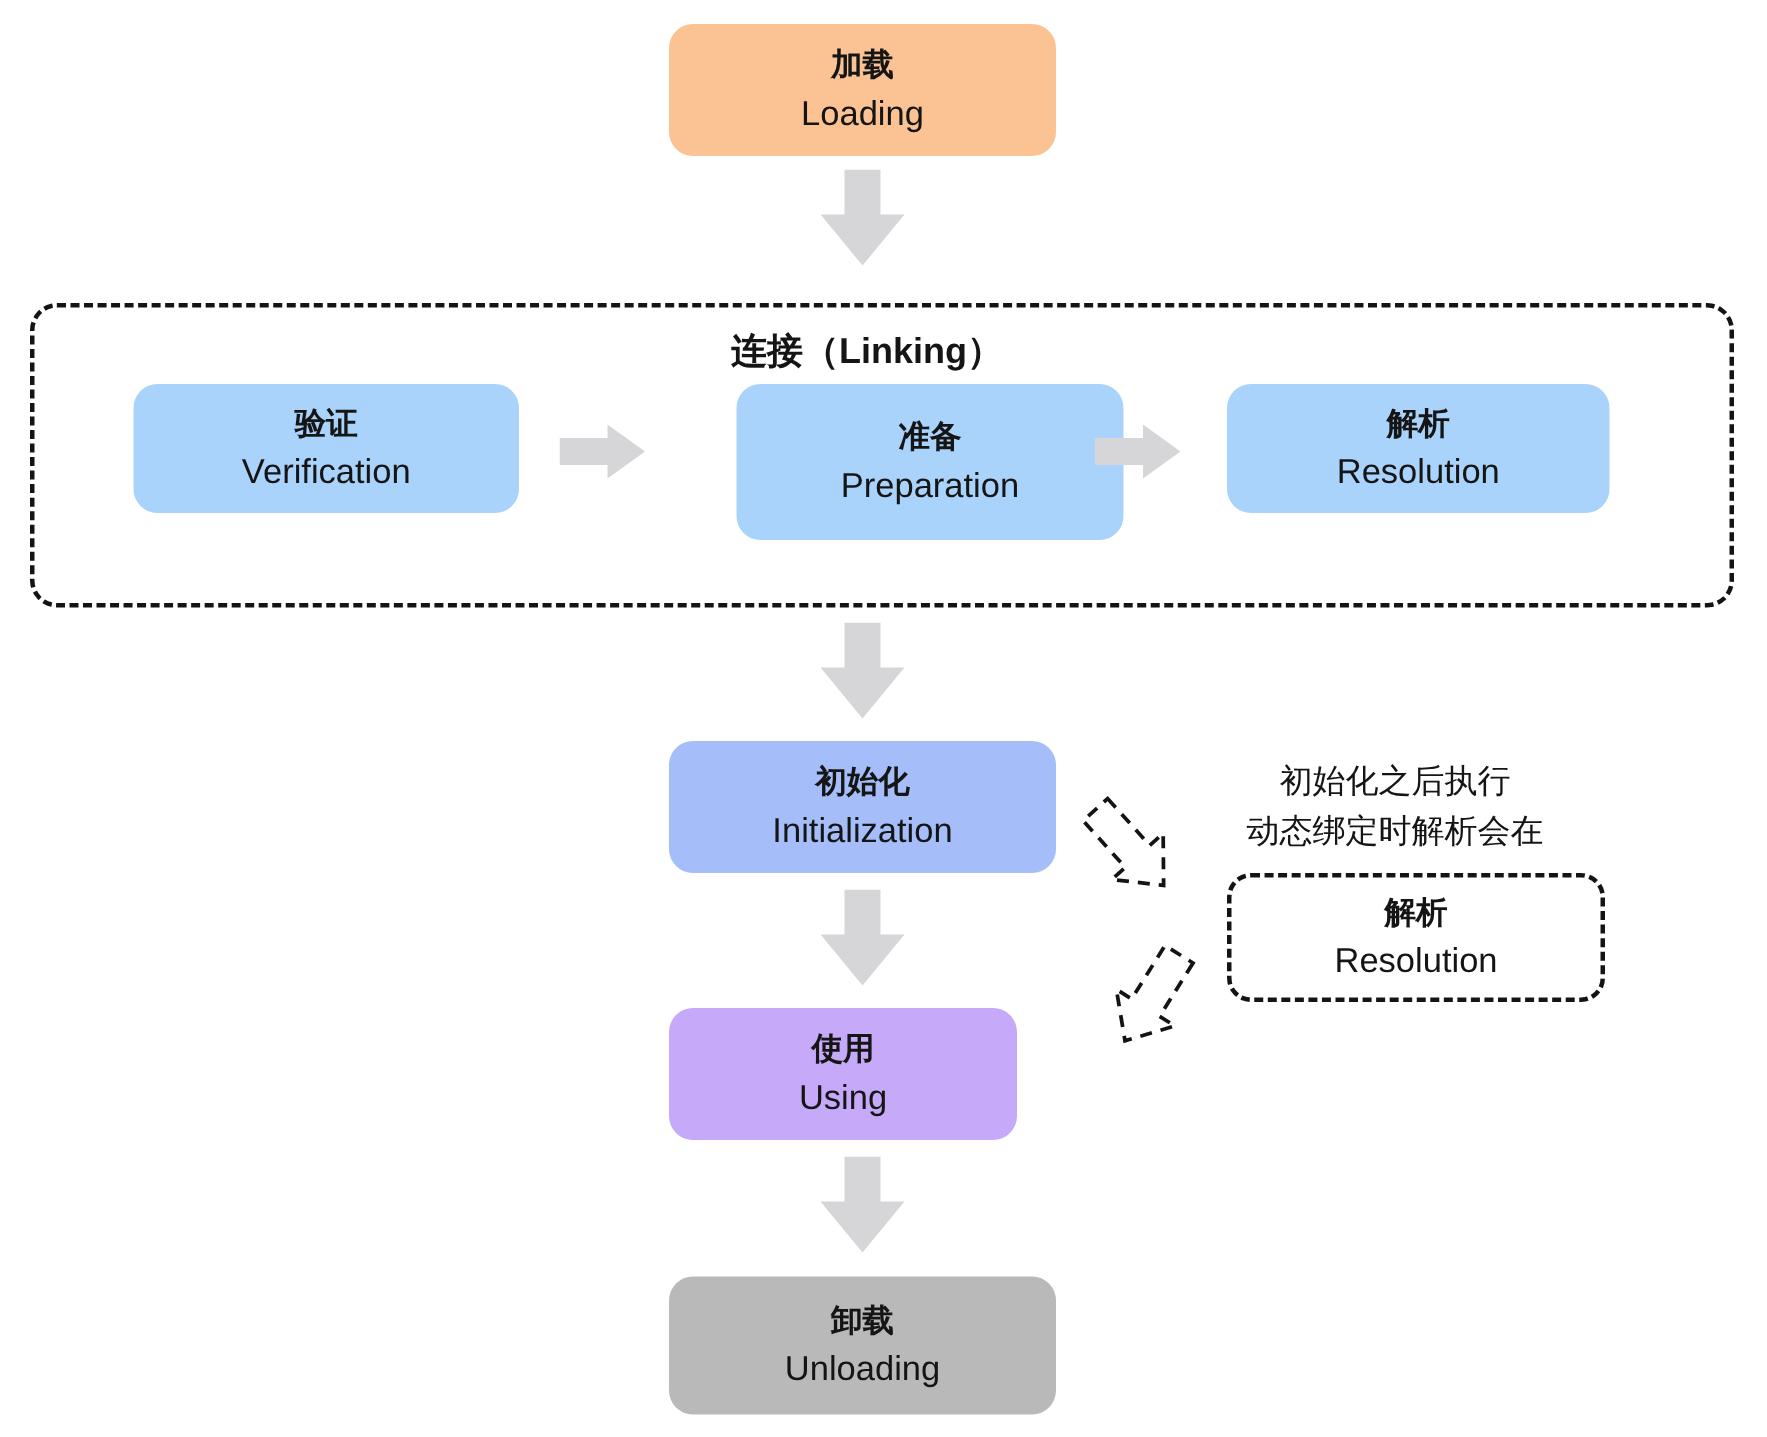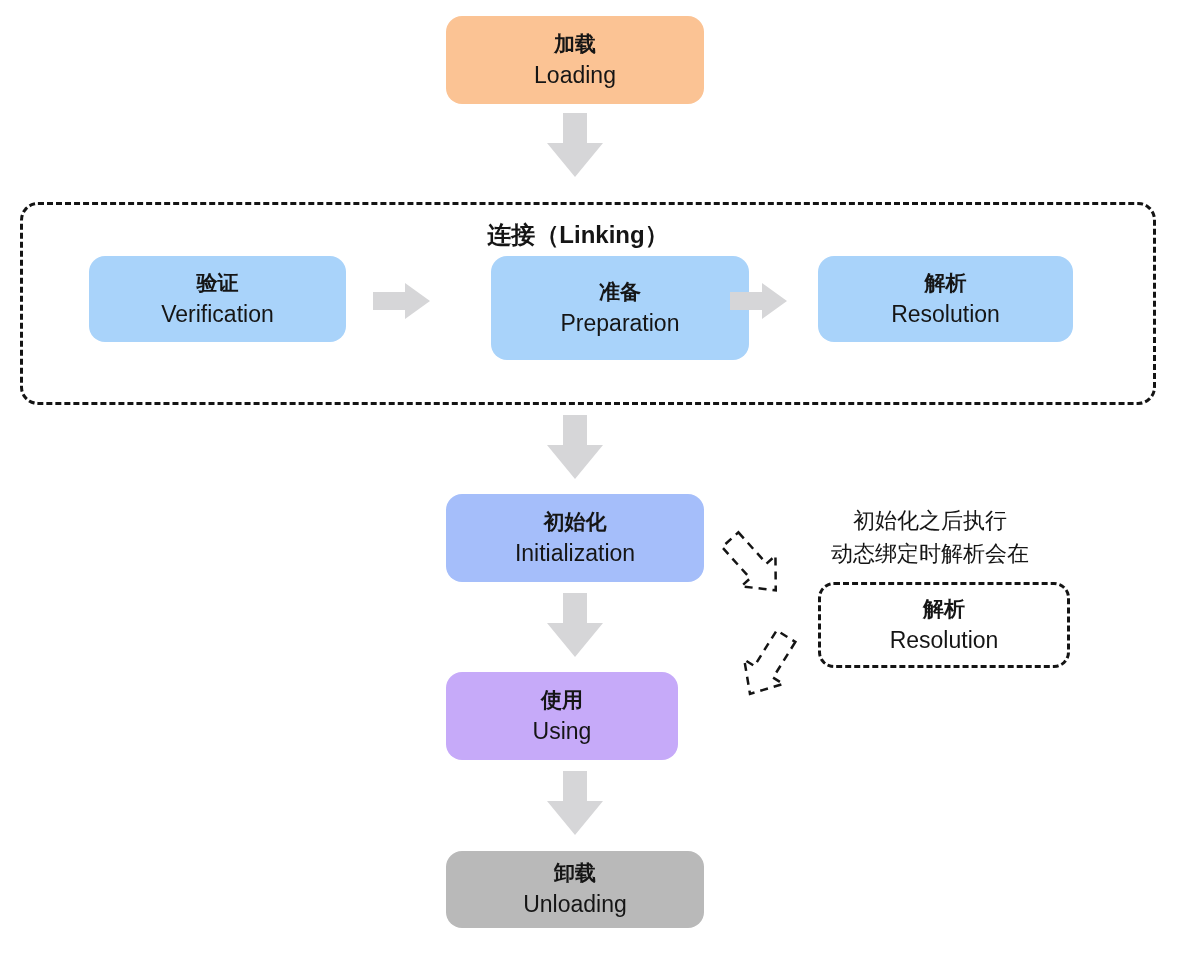--- a/index.html
+++ b/index.html
@@ -23,21 +23,21 @@
     text-align: center;
     box-sizing: border-box;
   }
   .node .zh { font-size: 21px; font-weight: 600; line-height: 1.25; }
   .node .en { font-size: 23px; font-weight: 400; line-height: 1.25; }
 
   
   .n-loading        { left: 446px; top: 16px;  width: 258px; height: 88px; }
   .n-initialization { left: 446px; top: 494px; width: 258px; height: 88px; align-items: center; }
   .n-using          { left: 446px; top: 672px; width: 232px; height: 88px; }
-  .n-unloading      { left: 446px; top: 851px; width: 258px; height: 77px; }
+  .n-unloading      { left: 446px; top: 851px; width: 258px; height: 92px; }
 
   
   .linking-group {
     position: absolute;
     left: 20px; top: 202px;
     width: 1136px; height: 203px;
     border: 3px dashed #141414;
     border-radius: 18px;
     box-sizing: border-box;
   }

